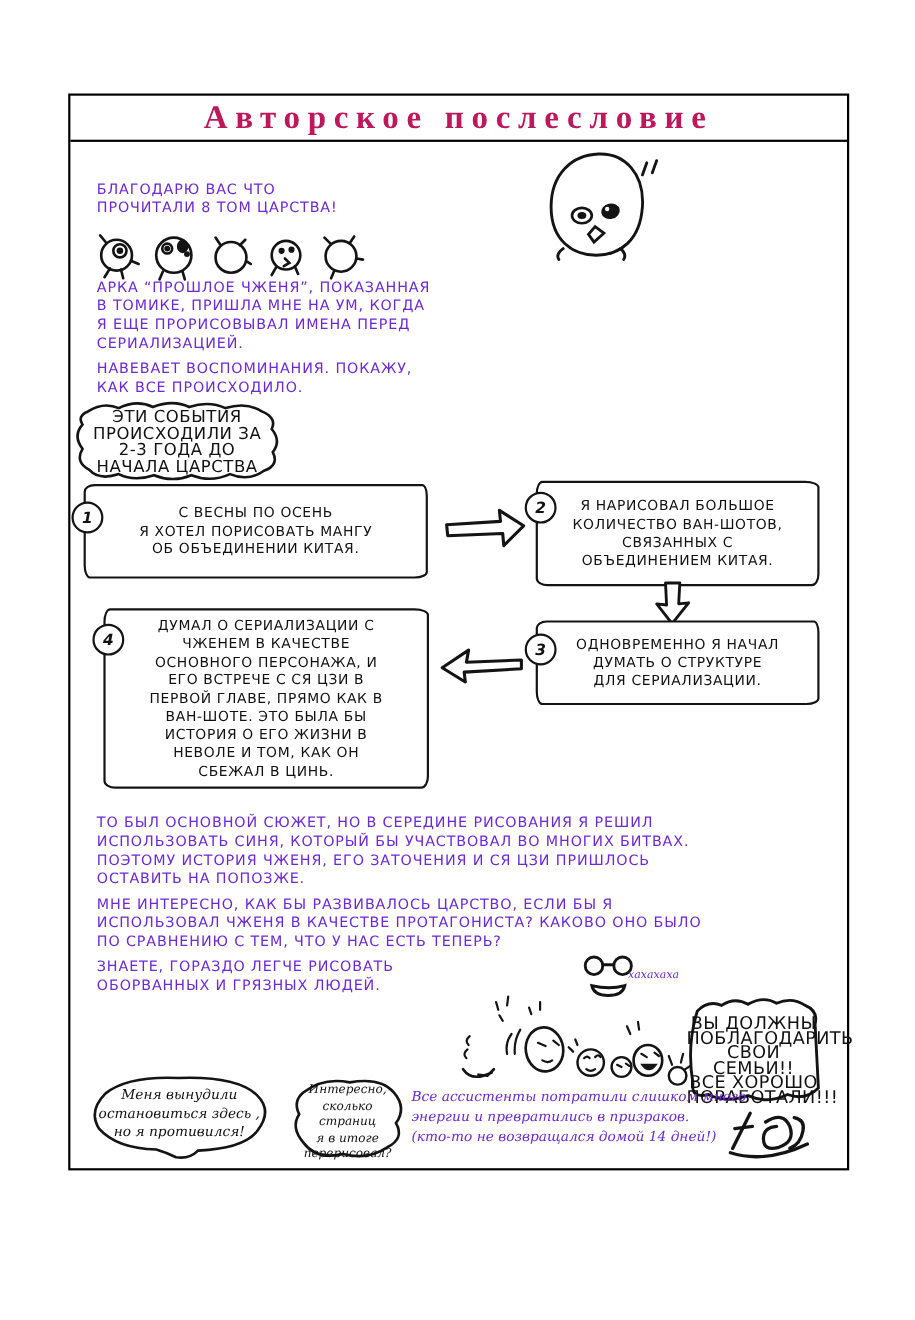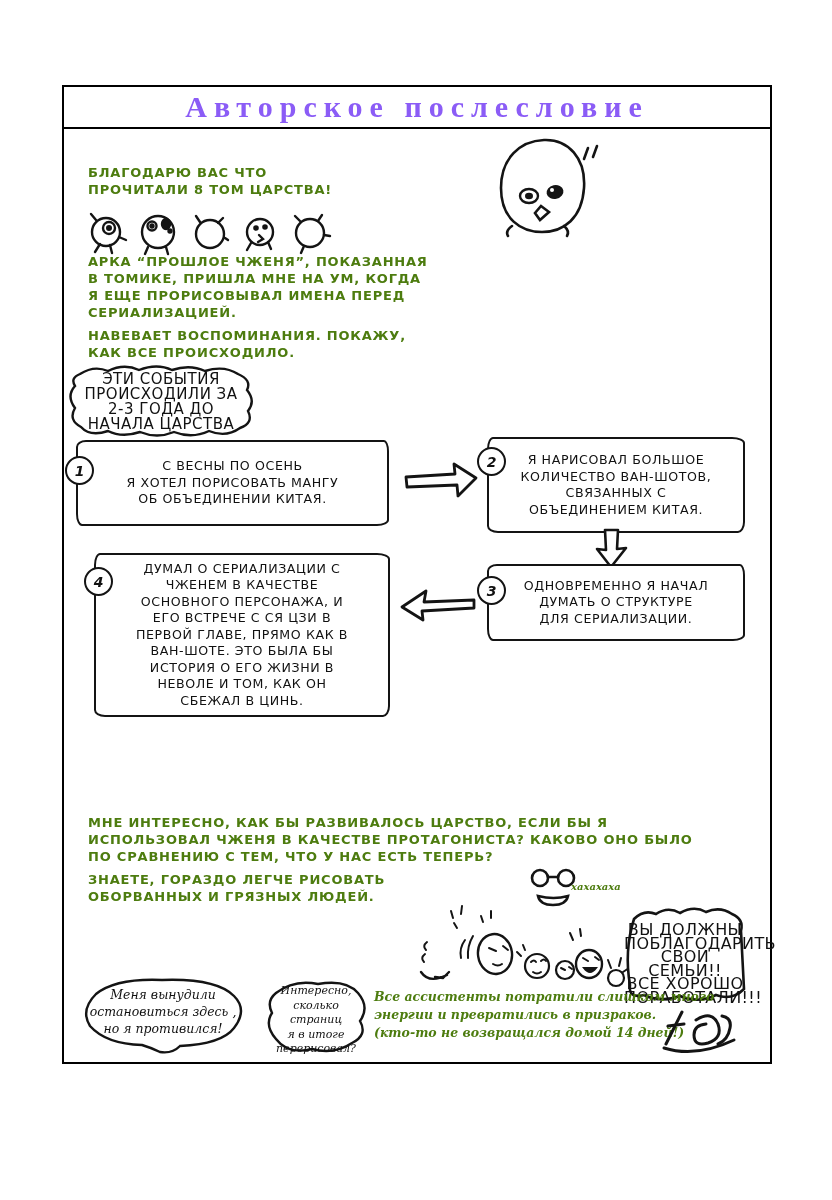--- a/index.html
+++ b/index.html
@@ -2,23 +2,23 @@
 <html><head>
 <meta charset="utf-8">
 <style>
   html,body{margin:0;padding:0;background:#fff;}
   .page{position:relative;width:832px;height:1200px;background:#fff;overflow:hidden;
         font-family:"DejaVu Sans",sans-serif;color:#111;}
   .frame{position:absolute;left:62px;top:85px;width:706px;height:975px;border:2.5px solid #000;}
   .title-band{position:absolute;left:0;top:0;width:100%;height:40px;border-bottom:2.5px solid #000;
               display:flex;align-items:center;justify-content:center;}
   .title-band h1{margin:0;font-family:"Liberation Serif",serif;font-weight:bold;font-size:30px;
-                 letter-spacing:7px;color:#8b5cf6;}
+                 letter-spacing:7px;color:#be185d;}
   .t{position:absolute;white-space:pre-line;font-size:13px;line-height:17px;letter-spacing:0.8px;
-     color:#4d7c0f;font-weight:bold;}
+     color:#6d28d9;}
   .hand{font-family:"DejaVu Serif",serif;font-style:italic;letter-spacing:0;}
   .panel{position:absolute;border:2.6px solid #141414;background:#fff;box-sizing:border-box;
          display:flex;align-items:center;justify-content:center;text-align:center;}
   .panel .ptxt{white-space:pre-line;font-size:12.6px;line-height:16.5px;letter-spacing:0.6px;padding:4px 10px;}
   .badge{position:absolute;width:25px;height:25px;border:2.4px solid #141414;border-radius:50%;
          background:#fff;display:flex;align-items:center;justify-content:center;
          font-size:14px;font-weight:bold;font-style:italic;}
   .r1{border-radius:10px 5px 12px 6px / 7px 11px 6px 12px;}
   .r2{border-radius:6px 13px 7px 11px / 12px 6px 11px 7px;}
   svg{position:absolute;overflow:visible;}
@@ -142,20 +142,24 @@
 ЧЖЕНЕМ В КАЧЕСТВЕ
 ОСНОВНОГО ПЕРСОНАЖА, И
 ЕГО ВСТРЕЧЕ С СЯ ЦЗИ В
 ПЕРВОЙ ГЛАВЕ, ПРЯМО КАК В
 ВАН-ШОТЕ. ЭТО БЫЛА БЫ
 ИСТОРИЯ О ЕГО ЖИЗНИ В
 НЕВОЛЕ И ТОМ, КАК ОН
 СБЕЖАЛ В ЦИНЬ.</div>
   </div>
 
+  <div class="t" style="left:88px;top:740px;">ТО БЫЛ ОСНОВНОЙ СЮЖЕТ, НО В СЕРЕДИНЕ РИСОВАНИЯ Я РЕШИЛ
+ИСПОЛЬЗОВАТЬ СИНЯ, КОТОРЫЙ БЫ УЧАСТВОВАЛ ВО МНОГИХ БИТВАХ.
+ПОЭТОМУ ИСТОРИЯ ЧЖЕНЯ, ЕГО ЗАТОЧЕНИЯ И СЯ ЦЗИ ПРИШЛОСЬ
+ОСТАВИТЬ НА ПОПОЗЖЕ.</div>
   <div class="t" style="left:88px;top:814px;">МНЕ ИНТЕРЕСНО, КАК БЫ РАЗВИВАЛОСЬ ЦАРСТВО, ЕСЛИ БЫ Я
 ИСПОЛЬЗОВАЛ ЧЖЕНЯ В КАЧЕСТВЕ ПРОТАГОНИСТА? КАКОВО ОНО БЫЛО
 ПО СРАВНЕНИЮ С ТЕМ, ЧТО У НАС ЕСТЬ ТЕПЕРЬ?</div>
   <div class="t" style="left:88px;top:871px;">ЗНАЕТЕ, ГОРАЗДО ЛЕГЧЕ РИСОВАТЬ
 ОБОРВАННЫХ И ГРЯЗНЫХ ЛЮДЕЙ.</div>
 
   <svg style="left:526px;top:868px;" width="58" height="40" viewBox="0 0 58 40">
     <g fill="none" stroke="#141414" stroke-width="2.6" stroke-linecap="round">
       <circle cx="14" cy="10" r="8"></circle>
         <circle cx="40" cy="10" r="8"></circle>

